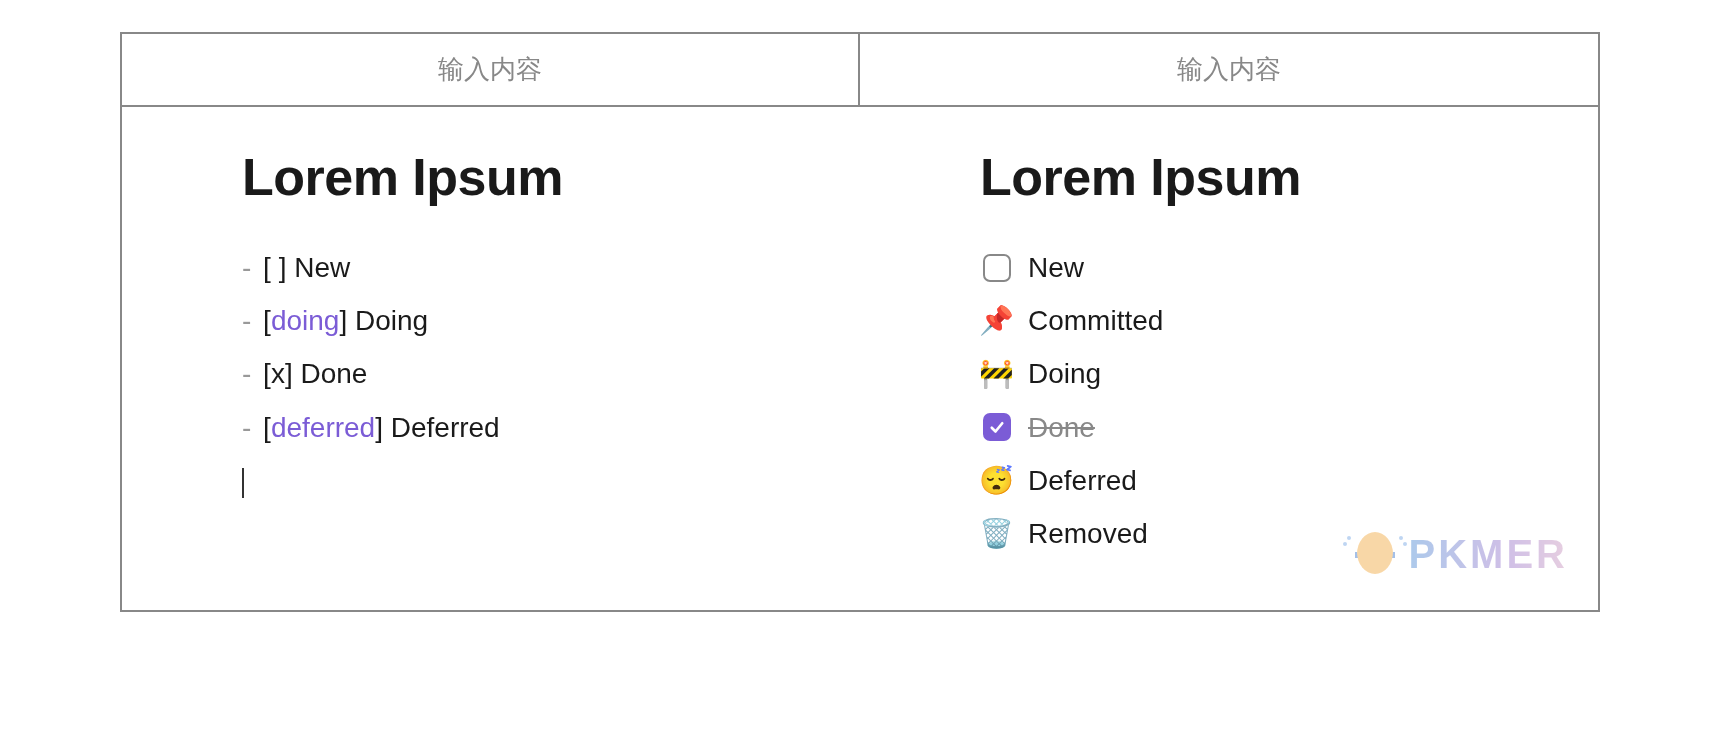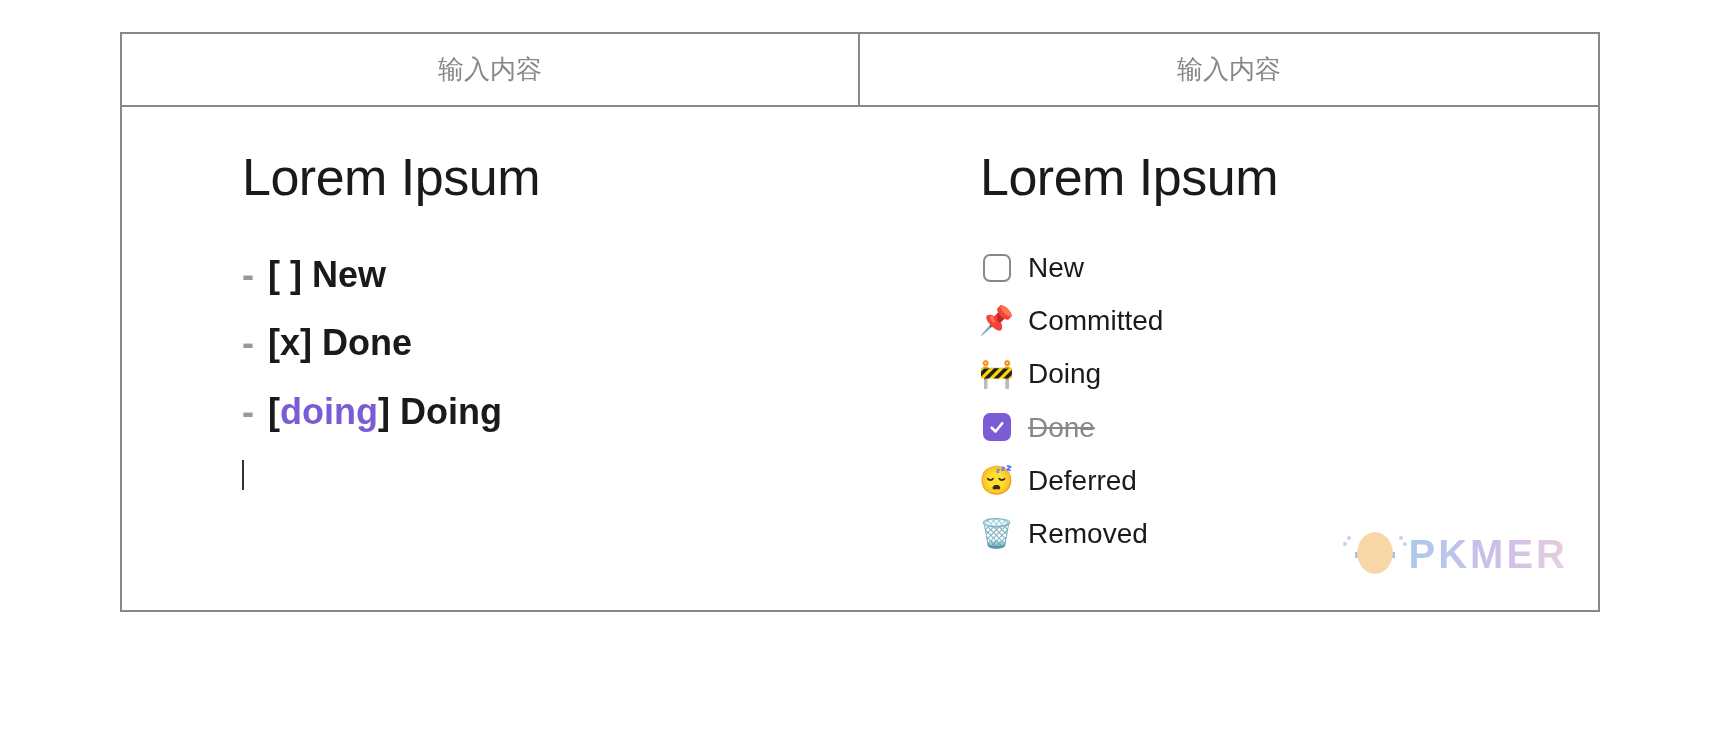--- a/index.html
+++ b/index.html
@@ -25,32 +25,31 @@
       border-bottom: 2px solid #888;
     }
     .header-cell:first-child { border-right: 2px solid #888; }
     .content-cell {
       padding: 40px 50px 50px 120px;
       position: relative;
     }
     .content-cell:first-child { border-right: 2px solid #888; }
     .heading {
       font-size: 52px;
-      font-weight: 400;
+      font-weight: 700;
       color: #1a1a1a;
       margin-bottom: 34px;
       letter-spacing: -0.5px;
     }
     .code-list { list-style: none; }
     .code-list li {
-      font-size: 36px;
+      font-size: 28px;
       color: #1a1a1a;
       line-height: 1.9;
       font-family: -apple-system, sans-serif;
-      font-weight: bold;
     }
     .dash { color: #999; margin-right: 4px; }
     .bracket { color: #1a1a1a; }
     .status-kw { color: #7b5cd6; }
     .cursor {
       display: inline-block;
       width: 2px;
       height: 30px;
       background: #333;
       vertical-align: middle;
@@ -143,27 +142,32 @@
   <div class="content-cell">
     <div class="heading">Lorem Ipsum</div>
     <ul class="code-list">
       <li>
         <span class="dash">-</span>
         <span class="bracket">[ ]</span>
         <span>New</span>
       </li>
       <li>
         <span class="dash">-</span>
+        <span class="bracket">[</span><span class="status-kw">doing</span><span class="bracket">]</span>
+        <span>Doing</span>
+      </li>
+      <li>
+        <span class="dash">-</span>
         <span class="bracket">[x]</span>
         <span>Done</span>
       </li>
       <li>
         <span class="dash">-</span>
-        <span class="bracket">[</span><span class="status-kw">doing</span><span class="bracket">]</span>
-        <span>Doing</span>
+        <span class="bracket">[</span><span class="status-kw">deferred</span><span class="bracket">]</span>
+        <span>Deferred</span>
       </li>
     </ul>
     <span class="cursor"></span>
   </div>
 
   <div class="content-cell">
     <div class="heading">Lorem Ipsum</div>
     <ul class="render-list">
       <li>
         <span class="icon-slot">

